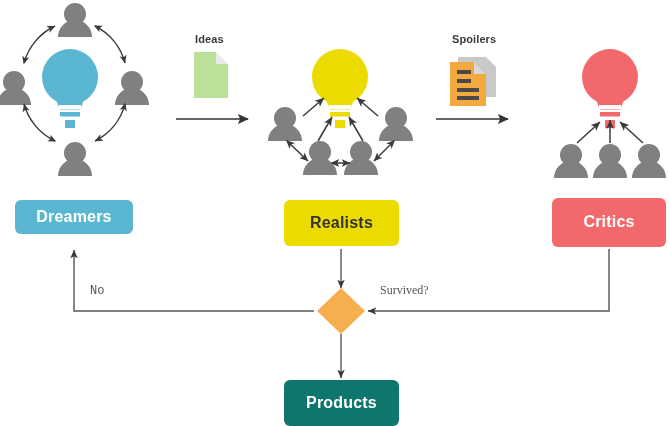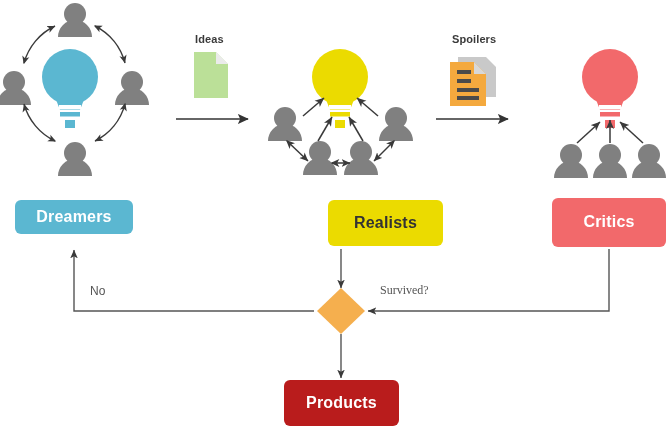--- a/index.html
+++ b/index.html
@@ -3,21 +3,21 @@
 <meta charset="utf-8">
 <style>
   html,body{margin:0;padding:0;background:#ffffff;}
   body{width:669px;height:426px;position:relative;overflow:hidden;
        font-family:"Liberation Sans","DejaVu Sans",sans-serif;}
   #stage{position:absolute;left:0;top:0;width:669px;height:426px;border-radius:20px;}
   svg.layer{position:absolute;left:0;top:0;width:669px;height:426px;overflow:visible;}
   .box{position:absolute;display:flex;align-items:center;justify-content:center;
        border-radius:6px;color:#ffffff;font-weight:bold;font-size:16px;
        text-align:center;line-height:1.15;letter-spacing:.2px;}
-  .box.dark{color:#333333;margin-left:44px;}
+  .box.dark{color:#333333;}
   .caption{position:absolute;font-size:11px;font-weight:bold;color:#3a3a3a;
            letter-spacing:.1px;white-space:nowrap;}
   .edgelabel{position:absolute;font-size:12px;color:#555555;white-space:nowrap;}
 </style>
 </head>
 <body>
 
 <div id="stage">
 
   <svg class="layer" viewBox="0 0 669 426">
@@ -182,20 +182,20 @@
   </div>
 
   <div class="box dark" style="left:284px;top:200px;width:115px;height:46px;background:#EBDB00;">
     <span>Realists</span>
   </div>
 
   <div class="box" style="left:552px;top:198px;width:114px;height:49px;background:#F2696B;flex-direction:row;">
     <span>Critics</span>
   </div>
 
-  <div class="box" style="left:284px;top:380px;width:115px;height:46px;background:#b91c1c;">
+  <div class="box" style="left:284px;top:380px;width:115px;height:46px;background:#0f766e;">
     <span>Products</span>
   </div>
 
-  <div class="edgelabel" style="left:90px;top:284px;">No</div>
+  <div class="edgelabel" style="left:90px;top:284px;font-family:Liberation Mono, monospace;">No</div>
   <div class="edgelabel" style="left:380px;top:283px;font-family:Liberation Serif, serif;">Survived?</div>
 
 </div>
 
 </body></html>

